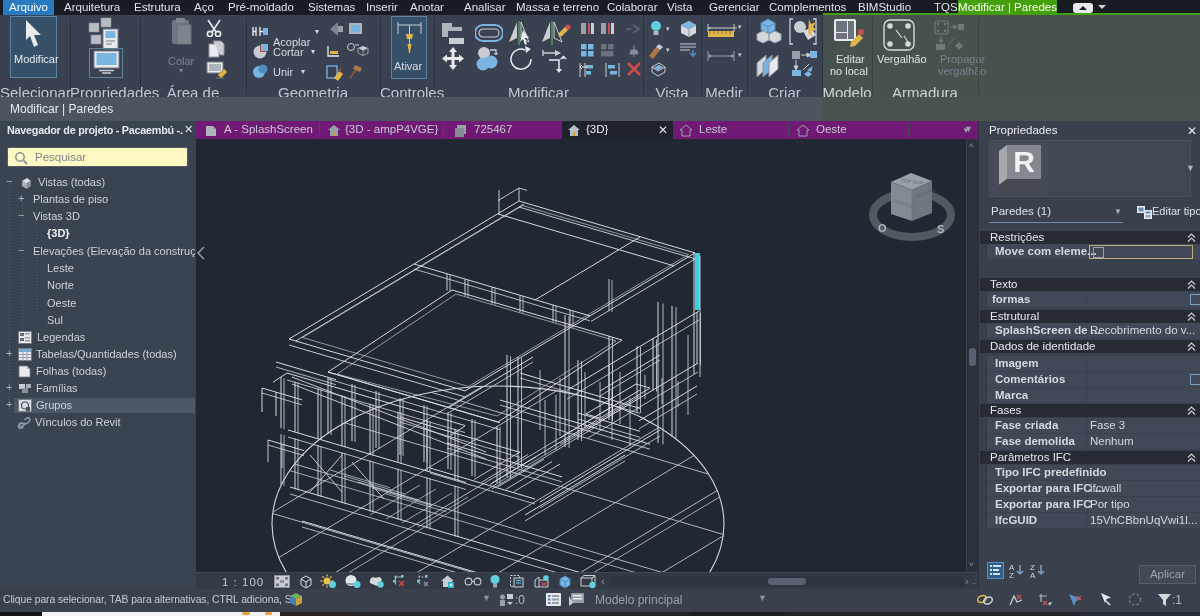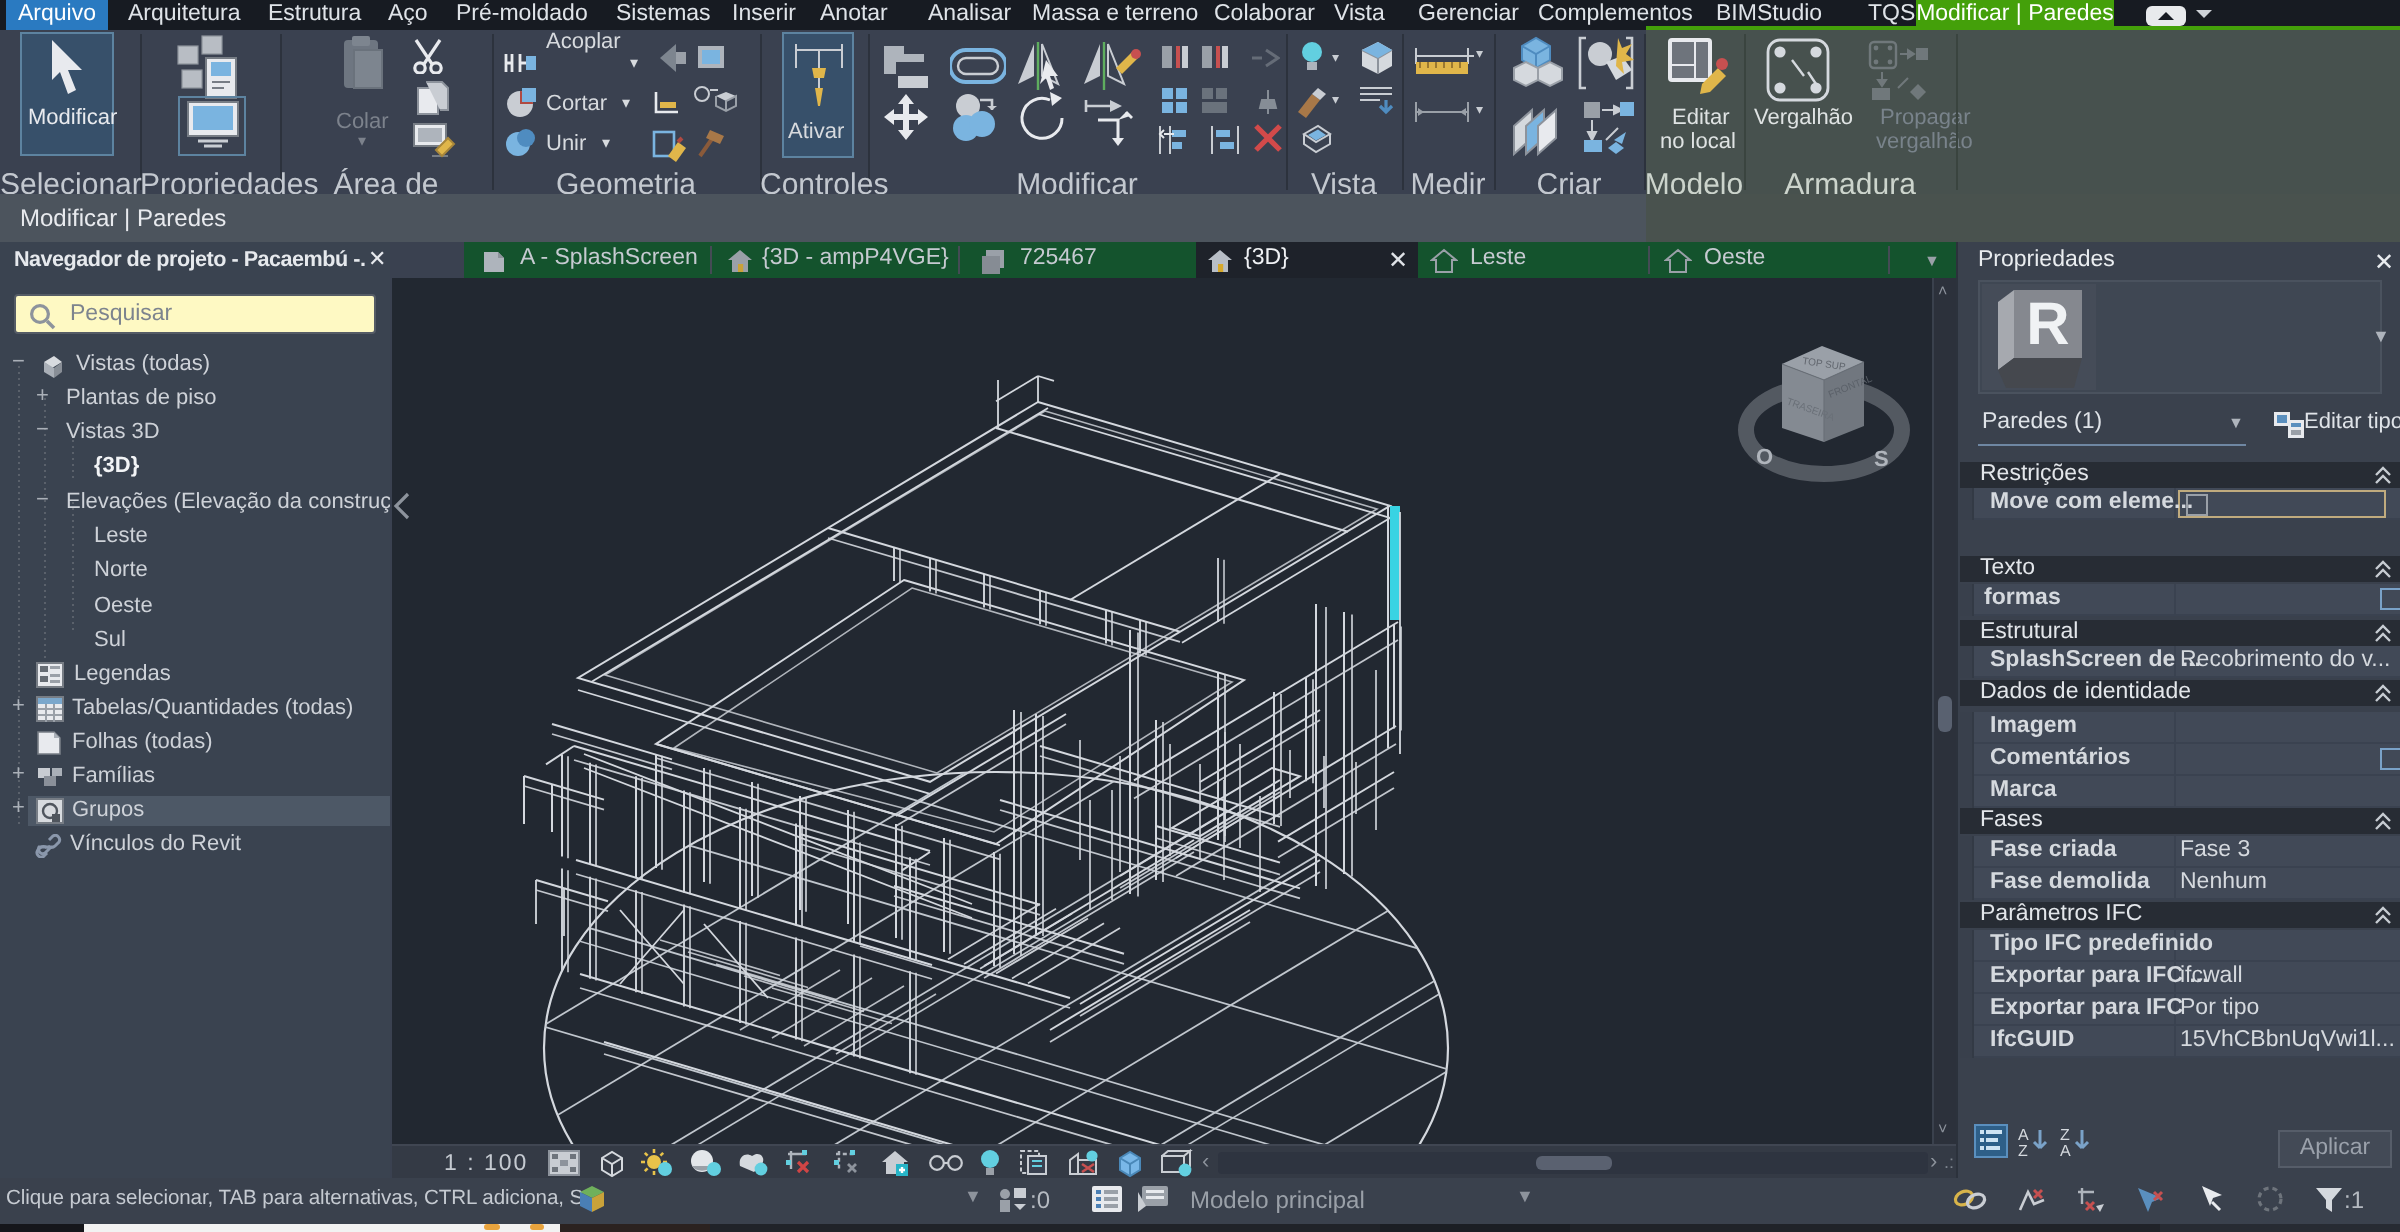--- a/index.html
+++ b/index.html
@@ -24,21 +24,21 @@
 #ribbon .txt{position:absolute;font-size:11px;color:#d7dade;}
 #ribbon .gtxt{position:absolute;font-size:11px;color:#7c828c;}
 
 #optbar{position:absolute;left:0;top:97px;width:1200px;height:24px;background:#4c545d;color:#e8eaee;font-size:12px;}
 #optbar .g{position:absolute;left:823px;top:0;width:377px;height:24px;background:#49524e;}
 
 #nav{position:absolute;left:0;top:121px;width:195px;height:468px;background:#3a4350;color:#ced2d8;}
 #nav .hdr{position:absolute;left:0;top:0;width:195px;height:18px;font-size:11.5px;color:#e6e9ed;}
 #search{position:absolute;left:7px;top:26px;width:181px;height:20px;background:#fef9c3;border:1px solid #555c66;border-radius:2px;}
 #nav .row{position:absolute;left:0;width:195px;height:17px;font-size:11px;white-space:nowrap;overflow:hidden;}
-#tabbar{position:absolute;left:196px;top:121px;width:782px;height:18px;background:#14532d;color:#c6cad1;font-size:11.5px;margin-left:36px;}
+#tabbar{position:absolute;left:196px;top:121px;width:782px;height:18px;background:#701a75;color:#c6cad1;font-size:11.5px;}
 
 #vp{position:absolute;left:196px;top:139px;width:782px;height:433px;background:#222831;}
 #vscroll{position:absolute;left:966px;top:139px;width:12px;height:433px;background:#2c313b;border-left:1px solid #3a414d;}
 #vbar{position:absolute;left:196px;top:572px;width:782px;height:17px;background:#343a45;border-top:1px solid #404652;}
 
 #props{position:absolute;left:978px;top:121px;width:222px;height:468px;background:#3a414d;color:#d5d9de;font-size:11.5px;border-left:1px solid #2c323c;}
 #props .shdr{position:absolute;left:1px;width:220px;height:13px;background:#272c34;color:#e3e6ea;font-size:11.5px;}
 #props .prow{position:absolute;left:1px;width:220px;height:16px;background:#414957;border-bottom:1px solid #3a4250;}
 #props .prow:after{content:"";position:absolute;left:107px;top:0;width:1px;height:16px;background:#3a4250;z-index:1;}
 #props .prow:before{content:"";position:absolute;left:0;top:0;width:6px;height:16px;background:#39404c;border-right:1px solid #333a45;}
@@ -121,21 +121,21 @@
           <rect x="1" y="1" width="16" height="11" fill="#e8eaee" stroke="#777d85"></rect>
           <rect x="3" y="3" width="12" height="7" fill="#aeb4bc"></rect>
           <path d="M10 17 h8" stroke="#777d85"></path>
           <path d="M12 14 l6 -6 l3 3 l-6 6 z" fill="#e0b64a" stroke="#a8863a"></path>
         </svg>
       <svg class="abs" style="left:252px;top:8px" width="17" height="16">
           <path d="M1 4 v9 M4 4 v9 M1 8.5 h3" stroke="#e8eaee" stroke-width="1.4"></path>
           <path d="M8 4 v9 M8 8.5 h4" stroke="#e8eaee" stroke-width="1.4"></path>
           <rect x="11" y="5" width="5" height="7" fill="#7ab4e0"></rect>
         </svg>
-      <span class="abs txt" style="left:273px;top:0">Acoplar</span>
+      <span class="abs txt" style="left:273px;top:21px">Acoplar</span>
         <span class="abs txt" style="left:315px;top:12px;font-size:8px">▾</span>
       <svg class="abs" style="left:252px;top:28px" width="17" height="16">
           <circle cx="8" cy="9" r="6.5" fill="#c9cdd3"></circle>
           <path d="M8 9 L8 2.5 A6.5 6.5 0 0 1 14.5 9 Z" fill="#b04a42"></path>
           <rect x="9" y="1" width="7" height="7" fill="#7ab4e0"></rect>
         </svg>
       <span class="abs txt" style="left:273px;top:31px">Cortar</span>
         <span class="abs txt" style="left:311px;top:32px;font-size:8px">▾</span>
       <svg class="abs" style="left:252px;top:48px" width="17" height="16">
           <circle cx="7" cy="9" r="6" fill="#7ab4e0"></circle>

